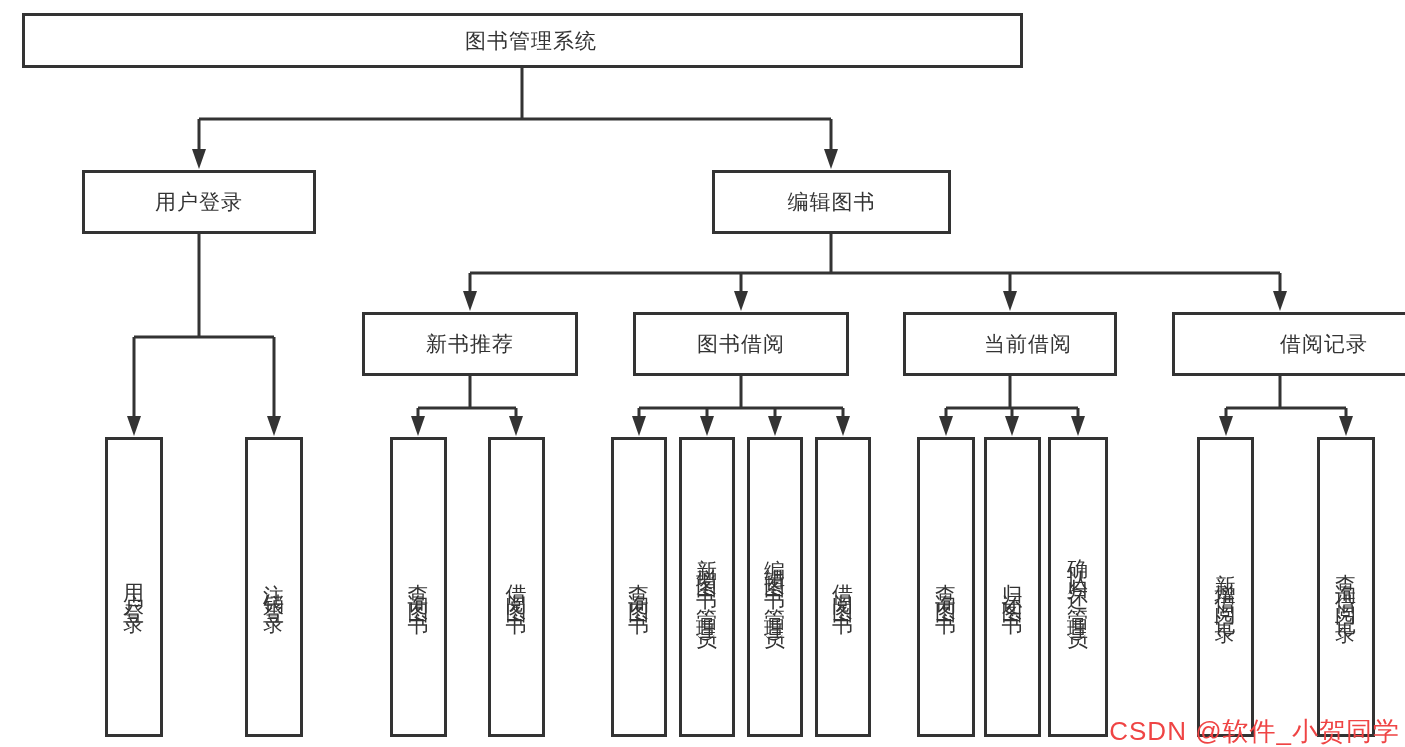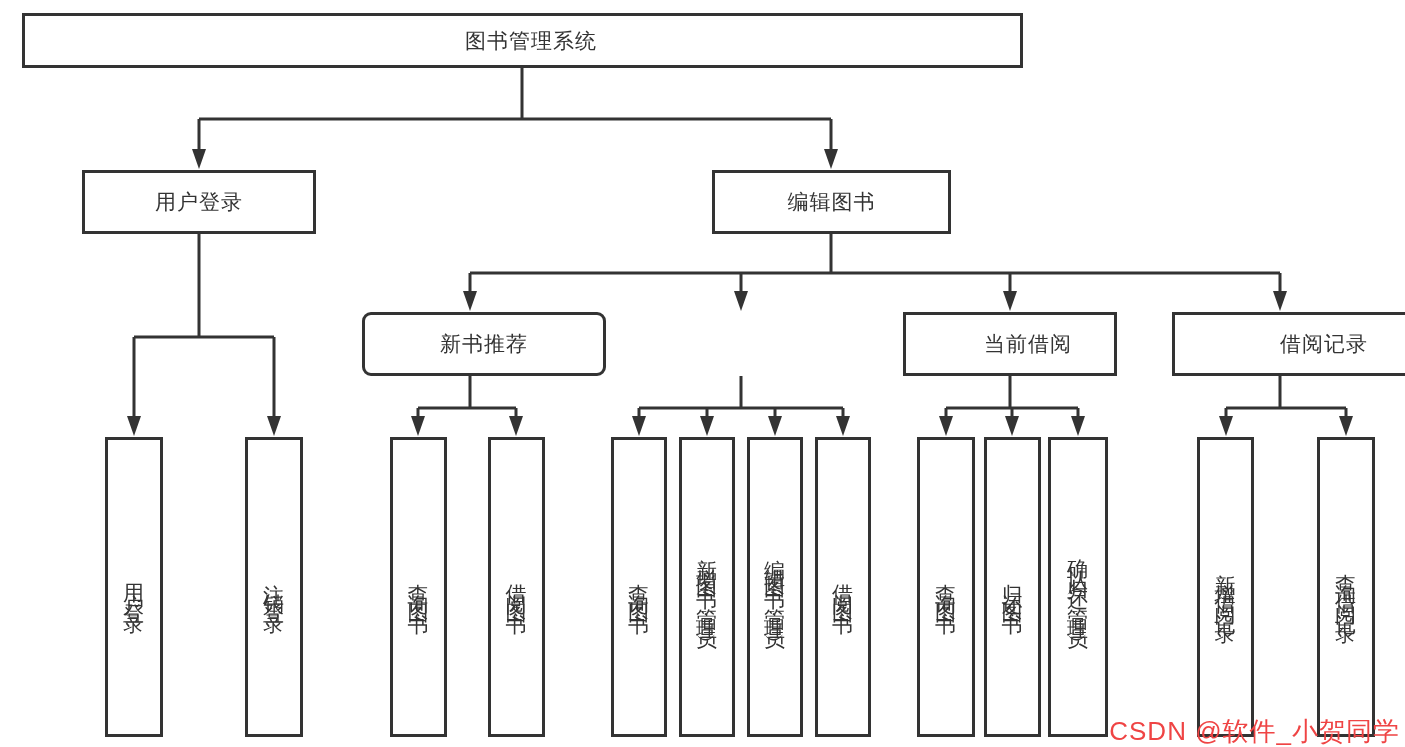--- a/index.html
+++ b/index.html
@@ -117,22 +117,23 @@
       <path class="head" d="M1339 416 H1353 L1346 436 Z"></path>
     </g>
   </svg>
 
   <div class="box" style="left:22px; top:13px; width:1001px; height:55px;padding-left:17px;">图书管理系统</div>
 
   <div class="box" style="left:82px; top:170px; width:234px; height:64px;">用户登录</div>
 
   <div class="box" style="left:712px; top:170px; width:239px; height:64px;">编辑图书</div>
 
-  <div class="box" style="left:362px; top:312px; width:244px; height:64px;border-radius:9px;">新书推荐</div>
+  <div class="box" style="left:362px; top:312px; width:216px; height:64px;">新书推荐</div>
 
+  <div class="box" style="left:633px; top:312px; width:216px; height:64px;">图书借阅</div>
 
   <div class="box" style="left:903px; top:312px; width:214px; height:64px;padding-left:36px;">当前借阅</div>
 
   <div class="box" style="left:1172px; top:312px; width:256px; height:64px;padding-left:48px;">借阅记录</div>
 
   <div class="box leaf" style="left:105px; width:58px;">用户登录</div>
 
   <div class="box leaf" style="left:245px; width:58px;">注销登录</div>
 
   <div class="box leaf" style="left:390px; width:57px;">查询图书</div>

